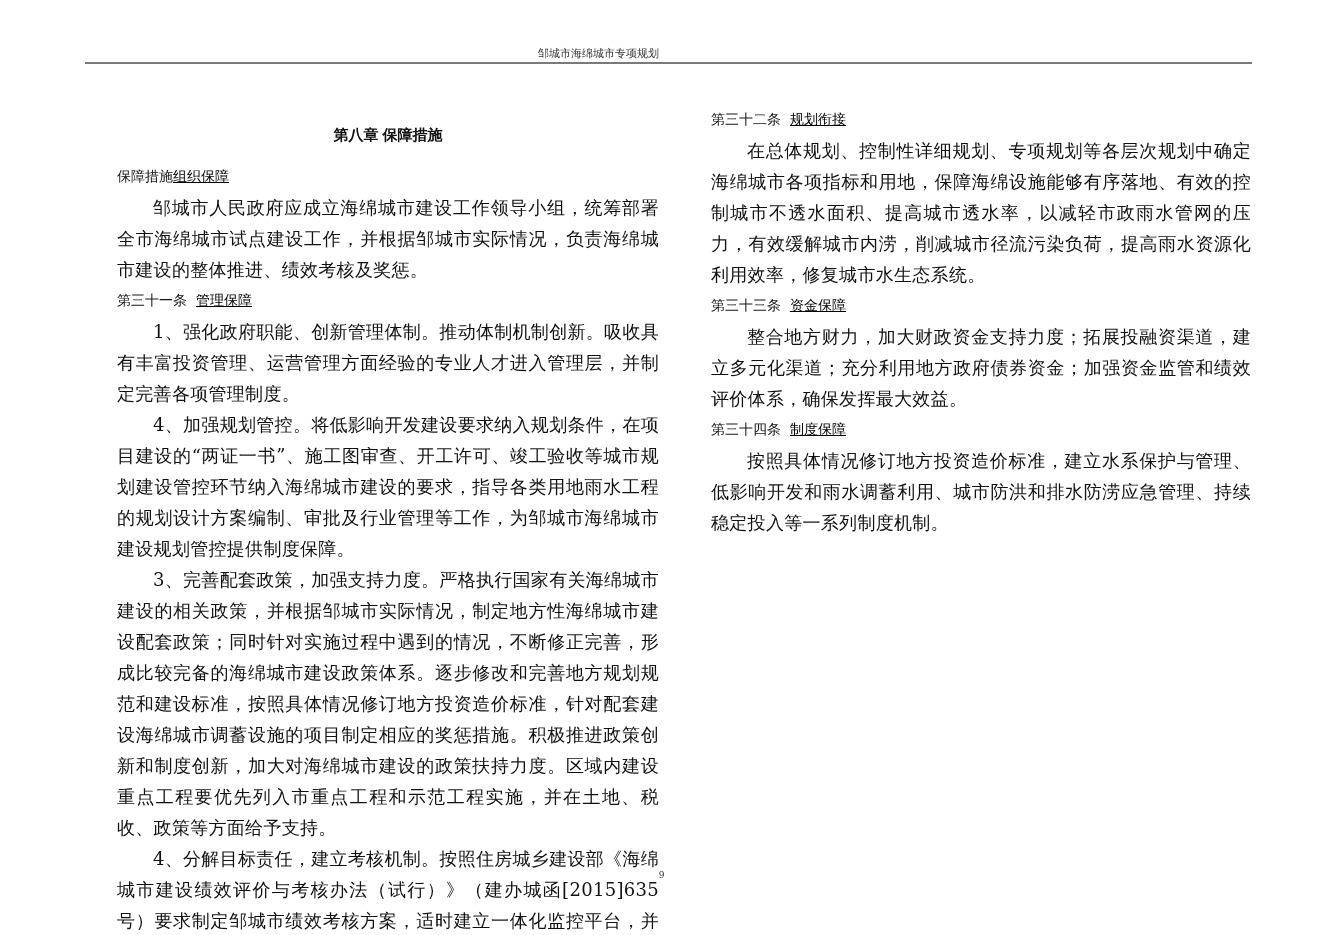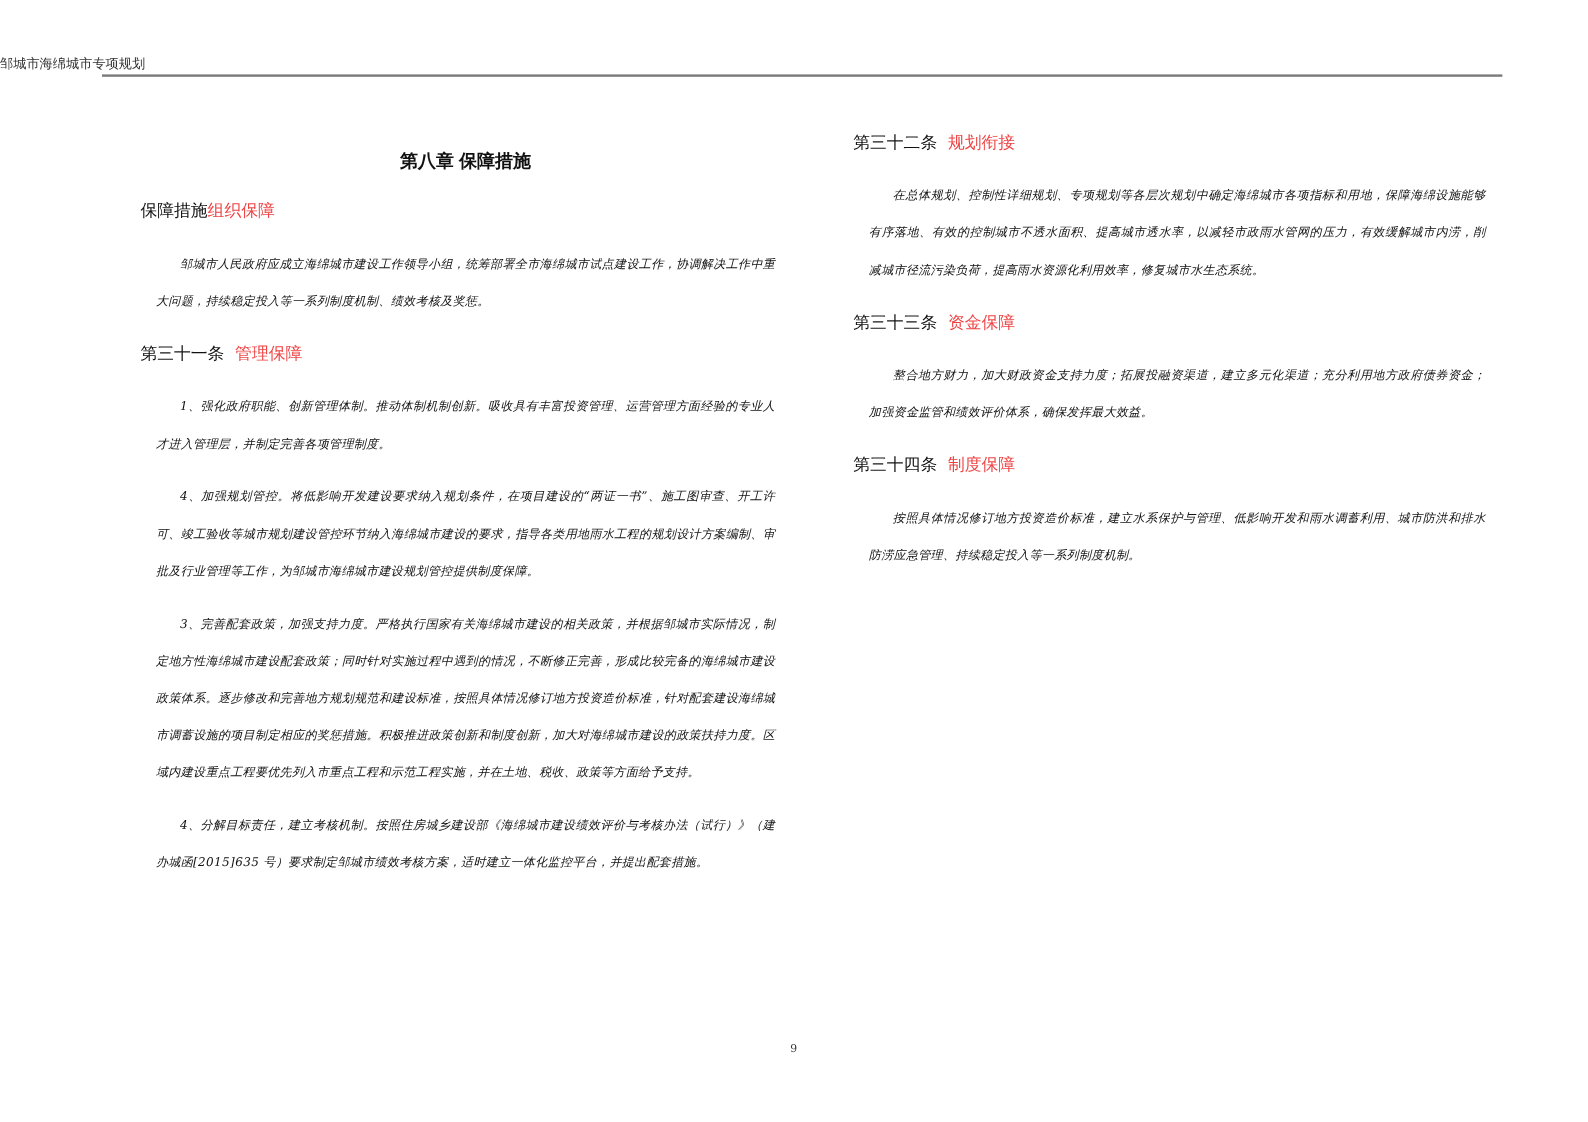--- a/index.html
+++ b/index.html
@@ -1,44 +1,44 @@
 <!DOCTYPE html>
 <html><head>
 <meta charset="utf-8">
 <style>
   html, body { margin:0; padding:0; background:#ffffff; }
   body { width:1323px; height:935px; position:relative; overflow:hidden;
          font-family:"DejaVu Serif","Liberation Serif",serif; color:#111; }
-  .header-title { position:absolute; left:0; width:1197px; top:46px; 
+  .header-title { position:absolute; left:0; width:1197px; top:46px; text-align:center;
          font-size:11px; color:#333; }
   .header-rule { position:absolute; left:85px; width:1167px; top:62px; height:2px; background:#7a7a7a; }
   .col { position:absolute; top:115px; }
   .col-left { left:117px; width:542px; }
   .col-right { left:711px; width:540px; }
   .chapter { text-align:center; font-size:15px; font-weight:bold; margin:8px 0 14px 0; height:24px; line-height:24px;
              font-family:Liberation Sans, sans-serif; }
   .article-head { font-size:14px; line-height:31px; height:31px; white-space:nowrap; }
   .article-num { font-weight:normal; font-family:"DejaVu Sans","Liberation Sans",sans-serif; }
-  .article-name { color:#ef4444; }
-  .para { font-size:10px; line-height:31px; text-indent:2em; text-align:justify; margin:13px; letter-spacing:0.3px;font-style:italic; }
+  .article-name { color:#000000;text-decoration:underline; }
+  .para { font-size:18px; line-height:31px; text-indent:2em; text-align:justify; margin:0; letter-spacing:0.3px; }
   .page-num { position:absolute; left:0; width:1323px; top:870px; text-align:center; font-size:9px; color:#333; }
 </style>
 </head>
 <body>
 
 <div class="header-title">邹城市海绵城市专项规划</div>
 <div class="header-rule"></div>
 
 <div class="col col-left">
   <div class="chapter">第八章  保障措施</div>
 
   <div class="article-head">
     <span class="article-num">保障措施</span><span class="article-name">组织保障</span>
   </div>
-  <p class="para">邹城市人民政府应成立海绵城市建设工作领导小组，统筹部署全市海绵城市试点建设工作，协调解决工作中重大问题，持续稳定投入等一系列制度机制、绩效考核及奖惩。</p>
+  <p class="para">邹城市人民政府应成立海绵城市建设工作领导小组，统筹部署全市海绵城市试点建设工作，并根据邹城市实际情况，负责海绵城市建设的整体推进、绩效考核及奖惩。</p>
 
   <div class="article-head">
     <span class="article-num">第三十一条</span>&nbsp;&nbsp;<span class="article-name">管理保障</span>
   </div>
   <p class="para">1、强化政府职能、创新管理体制。推动体制机制创新。吸收具有丰富投资管理、运营管理方面经验的专业人才进入管理层，并制定完善各项管理制度。</p>
   <p class="para">4、加强规划管控。将低影响开发建设要求纳入规划条件，在项目建设的“两证一书”、施工图审查、开工许可、竣工验收等城市规划建设管控环节纳入海绵城市建设的要求，指导各类用地雨水工程的规划设计方案编制、审批及行业管理等工作，为邹城市海绵城市建设规划管控提供制度保障。</p>
   <p class="para">3、完善配套政策，加强支持力度。严格执行国家有关海绵城市建设的相关政策，并根据邹城市实际情况，制定地方性海绵城市建设配套政策；同时针对实施过程中遇到的情况，不断修正完善，形成比较完备的海绵城市建设政策体系。逐步修改和完善地方规划规范和建设标准，按照具体情况修订地方投资造价标准，针对配套建设海绵城市调蓄设施的项目制定相应的奖惩措施。积极推进政策创新和制度创新，加大对海绵城市建设的政策扶持力度。区域内建设重点工程要优先列入市重点工程和示范工程实施，并在土地、税收、政策等方面给予支持。</p>
   <p class="para">4、分解目标责任，建立考核机制。按照住房城乡建设部《海绵城市建设绩效评价与考核办法（试行）》（建办城函[2015]635 号）要求制定邹城市绩效考核方案，适时建立一体化监控平台，并提出配套措施。</p>
 </div>
 

